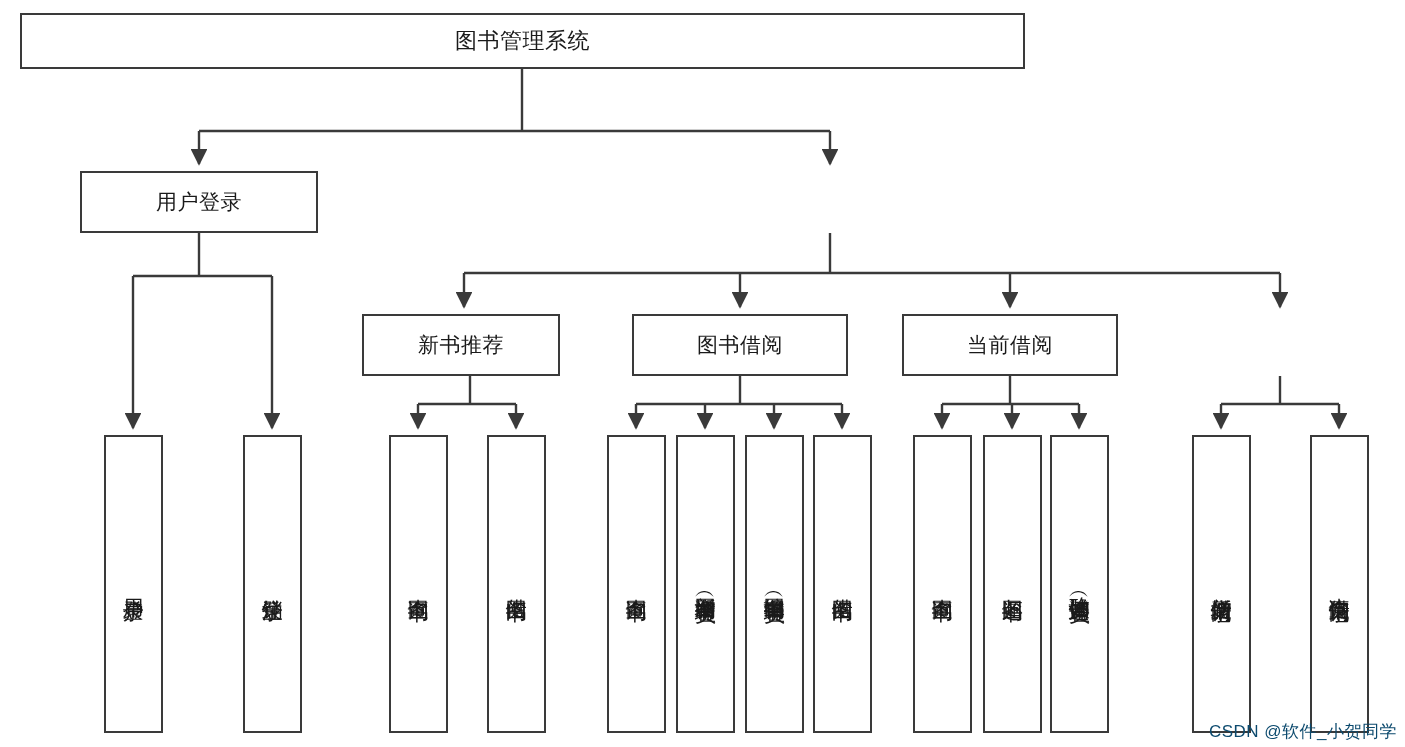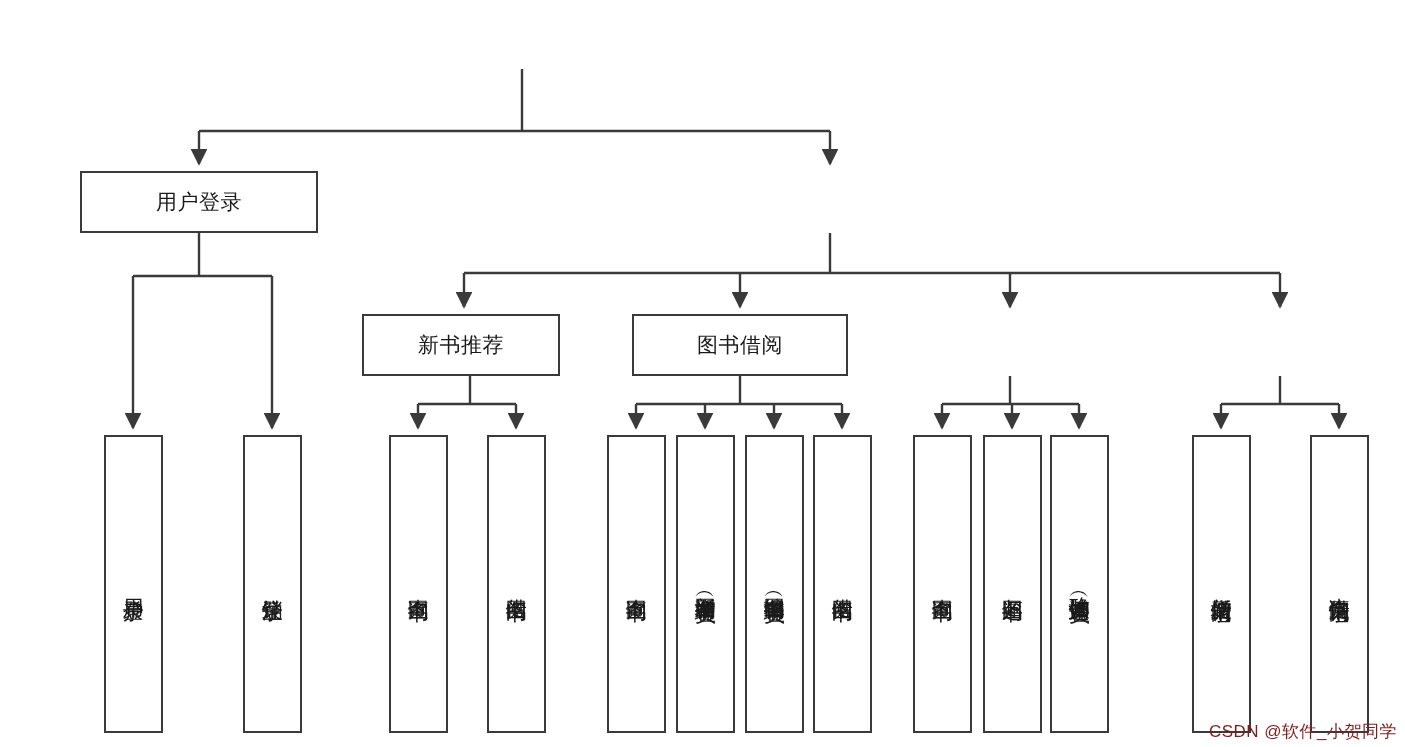--- a/index.html
+++ b/index.html
@@ -53,21 +53,21 @@
     top: 0;
     width: 1405px;
     height: 747px;
     pointer-events: none;
   }
   .watermark {
     position: absolute;
     right: 8px;
     bottom: 4px;
     font-size: 17px;
-    color: #7f1d1d;
+    color: #0c4a6e;
     letter-spacing: 0.5px;
     white-space: nowrap;
     margin-top: 20px;
   }
 </style>
 </head>
 <body>
 
 <div id="canvas">
 
@@ -114,25 +114,27 @@
       <path d="M 1012 404 L 1012 428" marker-end="url(#arrow)"></path>
       <path d="M 1079 404 L 1079 428" marker-end="url(#arrow)"></path>
 
       <path d="M 1280 376 L 1280 404"></path>
       <path d="M 1221 404 L 1339 404"></path>
       <path d="M 1221 404 L 1221 428" marker-end="url(#arrow)"></path>
       <path d="M 1339 404 L 1339 428" marker-end="url(#arrow)"></path>
     </g>
   </svg>
 
+  <div class="node root h" style="left: 20px; top: 13px; width: 1005px; height: 56px;">图书管理系统</div>
 
   <div class="node h" style="left: 80px; top: 171px; width: 238px; height: 62px;">用户登录</div>
 
   <div class="node h" style="left: 362px; top: 314px; width: 198px; height: 62px;">新书推荐</div>
   <div class="node h" style="left: 632px; top: 314px; width: 216px; height: 62px;">图书借阅</div>
+  <div class="node h" style="left: 902px; top: 314px; width: 216px; height: 62px;">当前借阅</div>
 
   <div class="node leaf" style="left: 104px; top: 435px; width: 59px; height: 298px;">用户登录</div>
   <div class="node leaf" style="left: 243px; top: 435px; width: 59px; height: 298px;">注销登录</div>
   <div class="node leaf" style="left: 389px; top: 435px; width: 59px; height: 298px;">查询图书</div>
   <div class="node leaf" style="left: 487px; top: 435px; width: 59px; height: 298px;">借阅图书</div>
   <div class="node leaf" style="left: 607px; top: 435px; width: 59px; height: 298px;">查询图书</div>
   <div class="node leaf" style="left: 676px; top: 435px; width: 59px; height: 298px;">新增图书（管理员）</div>
   <div class="node leaf" style="left: 745px; top: 435px; width: 59px; height: 298px;">编辑图书（管理员）</div>
   <div class="node leaf" style="left: 813px; top: 435px; width: 59px; height: 298px;">借阅图书</div>
   <div class="node leaf" style="left: 913px; top: 435px; width: 59px; height: 298px;">查询图书</div>

